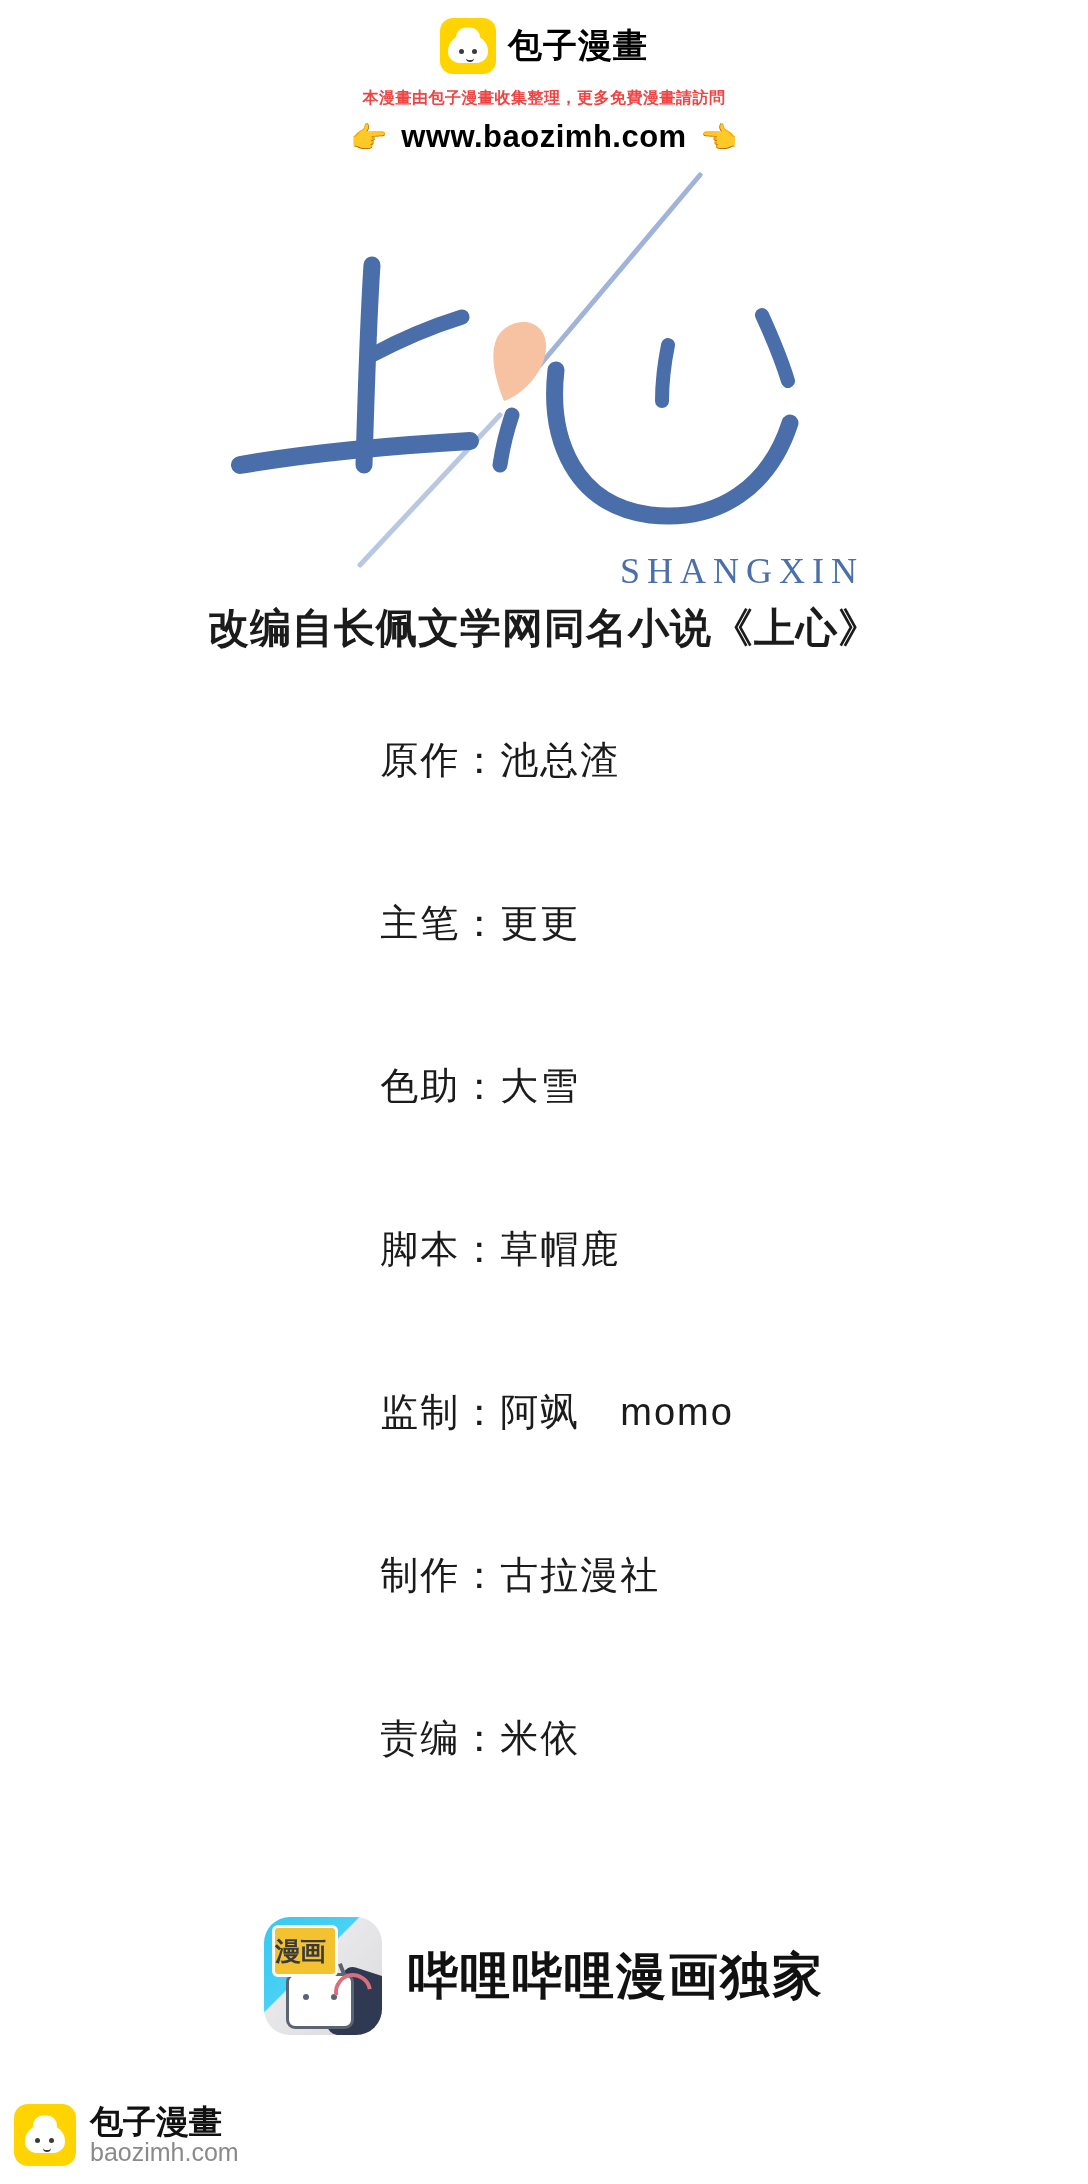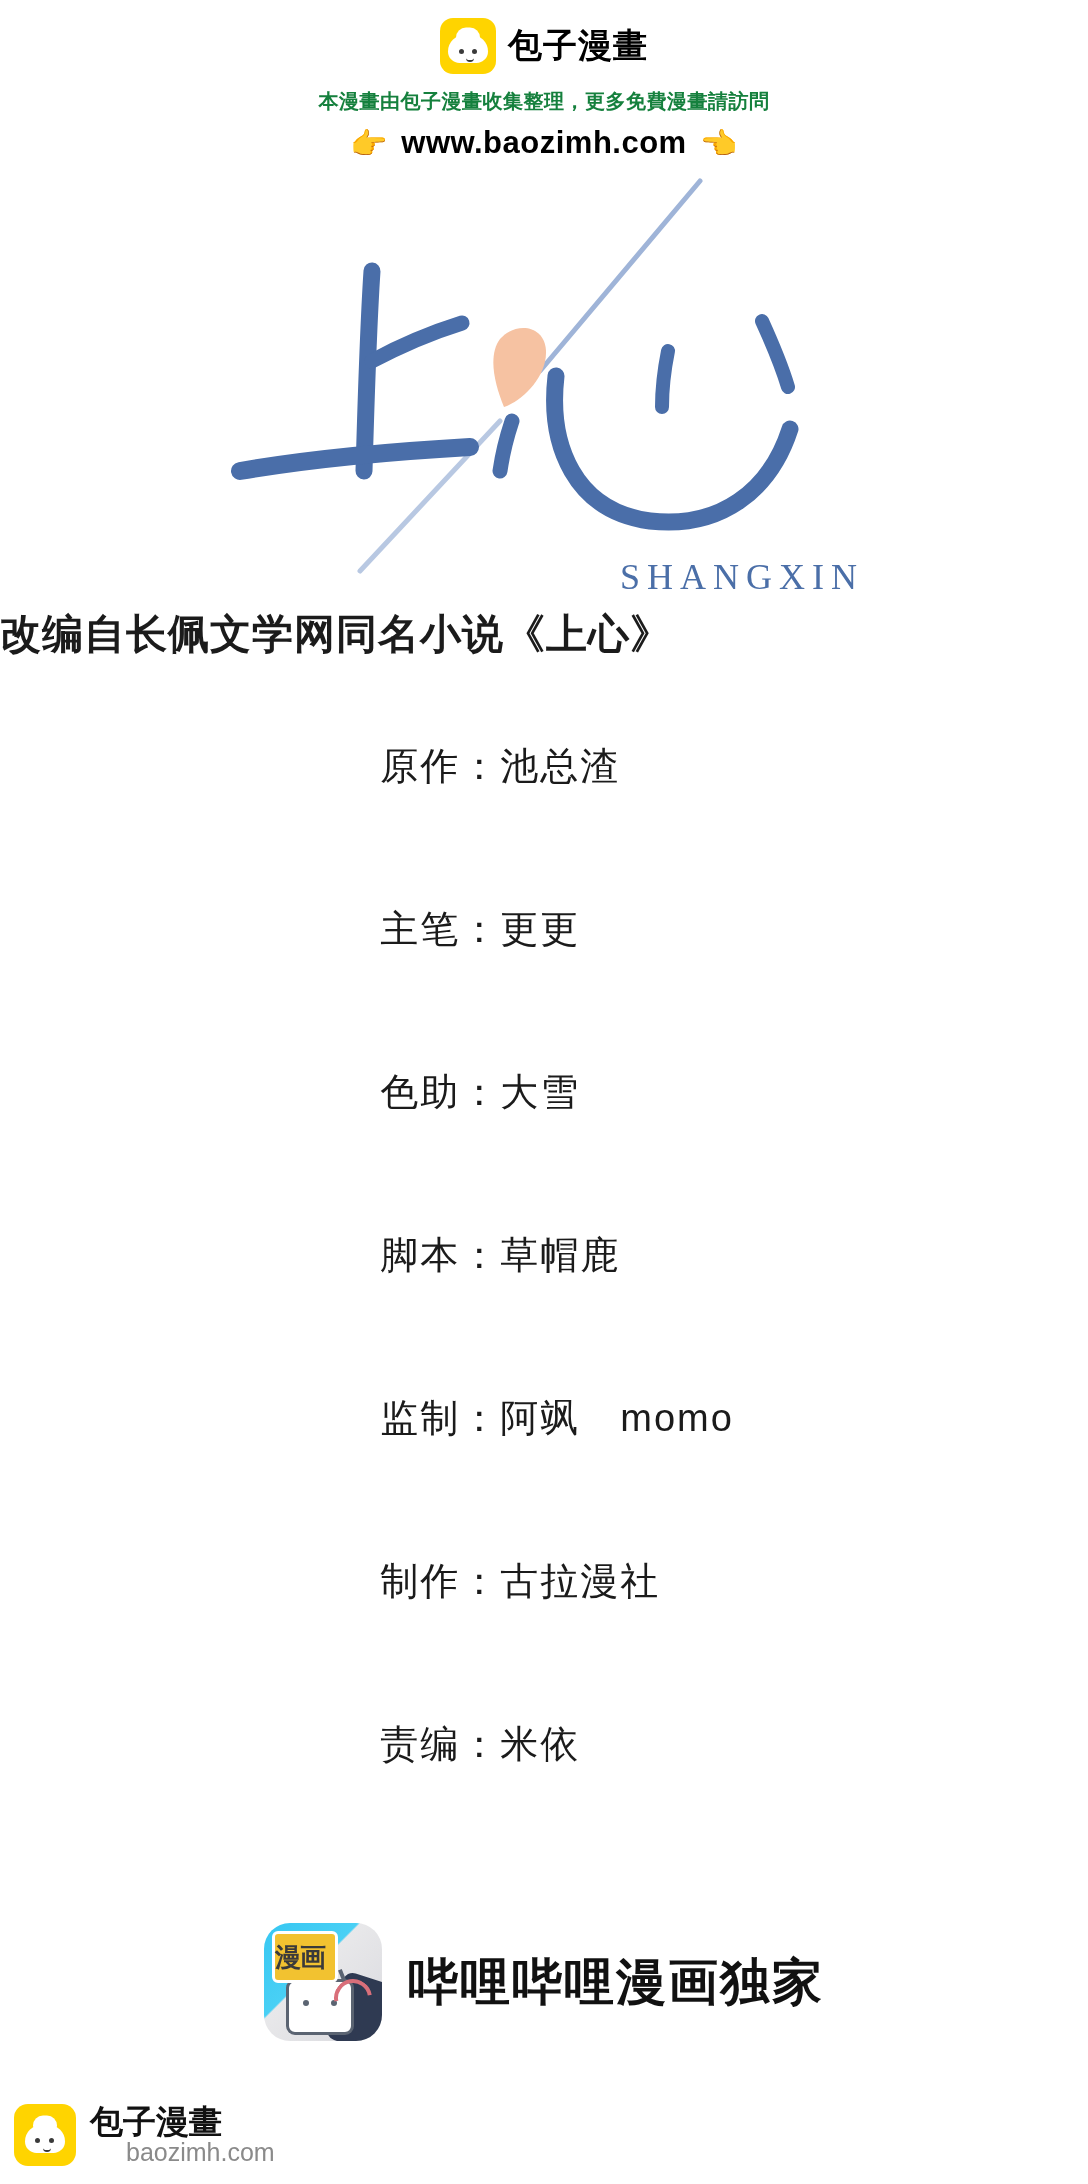--- a/index.html
+++ b/index.html
@@ -75,23 +75,23 @@
     border-radius: 0 0 8px 8px;
   }
   .brand-name {
     font-size: 34px;
     font-weight: bold;
     letter-spacing: 1px;
     color: #000;
   }
   .banner-line1 {
     margin-top: 14px;
-    font-size: 20px;
-    font-weight: bold;
-    color: #15803d;
+    font-size: 16px;
+    font-weight: bold;
+    color: #ef4444;
     letter-spacing: 0.5px;
   }
   .banner-line2 {
     margin-top: 10px;
     font-size: 31px;
     font-weight: bold;
     color: #000;
     display: flex;
     align-items: center;
     justify-content: center;
@@ -116,20 +116,21 @@
     left: 620px;
     top: 385px;
     font-size: 36px;
     letter-spacing: 7px;
     color: #4b6fa8;
     font-family: "Liberation Serif", serif;
   }
 
   
   .adapt-line {
+    text-align: center;
     font-size: 41px;
     font-weight: bold;
     color: #1b1b1b;
     margin-top: 6px;
     letter-spacing: 1px;
   }
 
   
   .credits {
     margin-top: 36px;
@@ -254,21 +255,20 @@
   }
   .footer-text { line-height: 1.05; }
   .footer-name {
     font-size: 33px;
     font-weight: bold;
     color: #111;
   }
   .footer-url {
     font-size: 25px;
     color: #8a8a8a;
-    margin-left: 36px;
   }
 </style>
 </head>
 <body>
 
 <div class="top-banner">
   <div class="brand-row">
     <div class="bun-logo">
       <div class="bun-body"></div>
       <div class="bun-top"></div>

